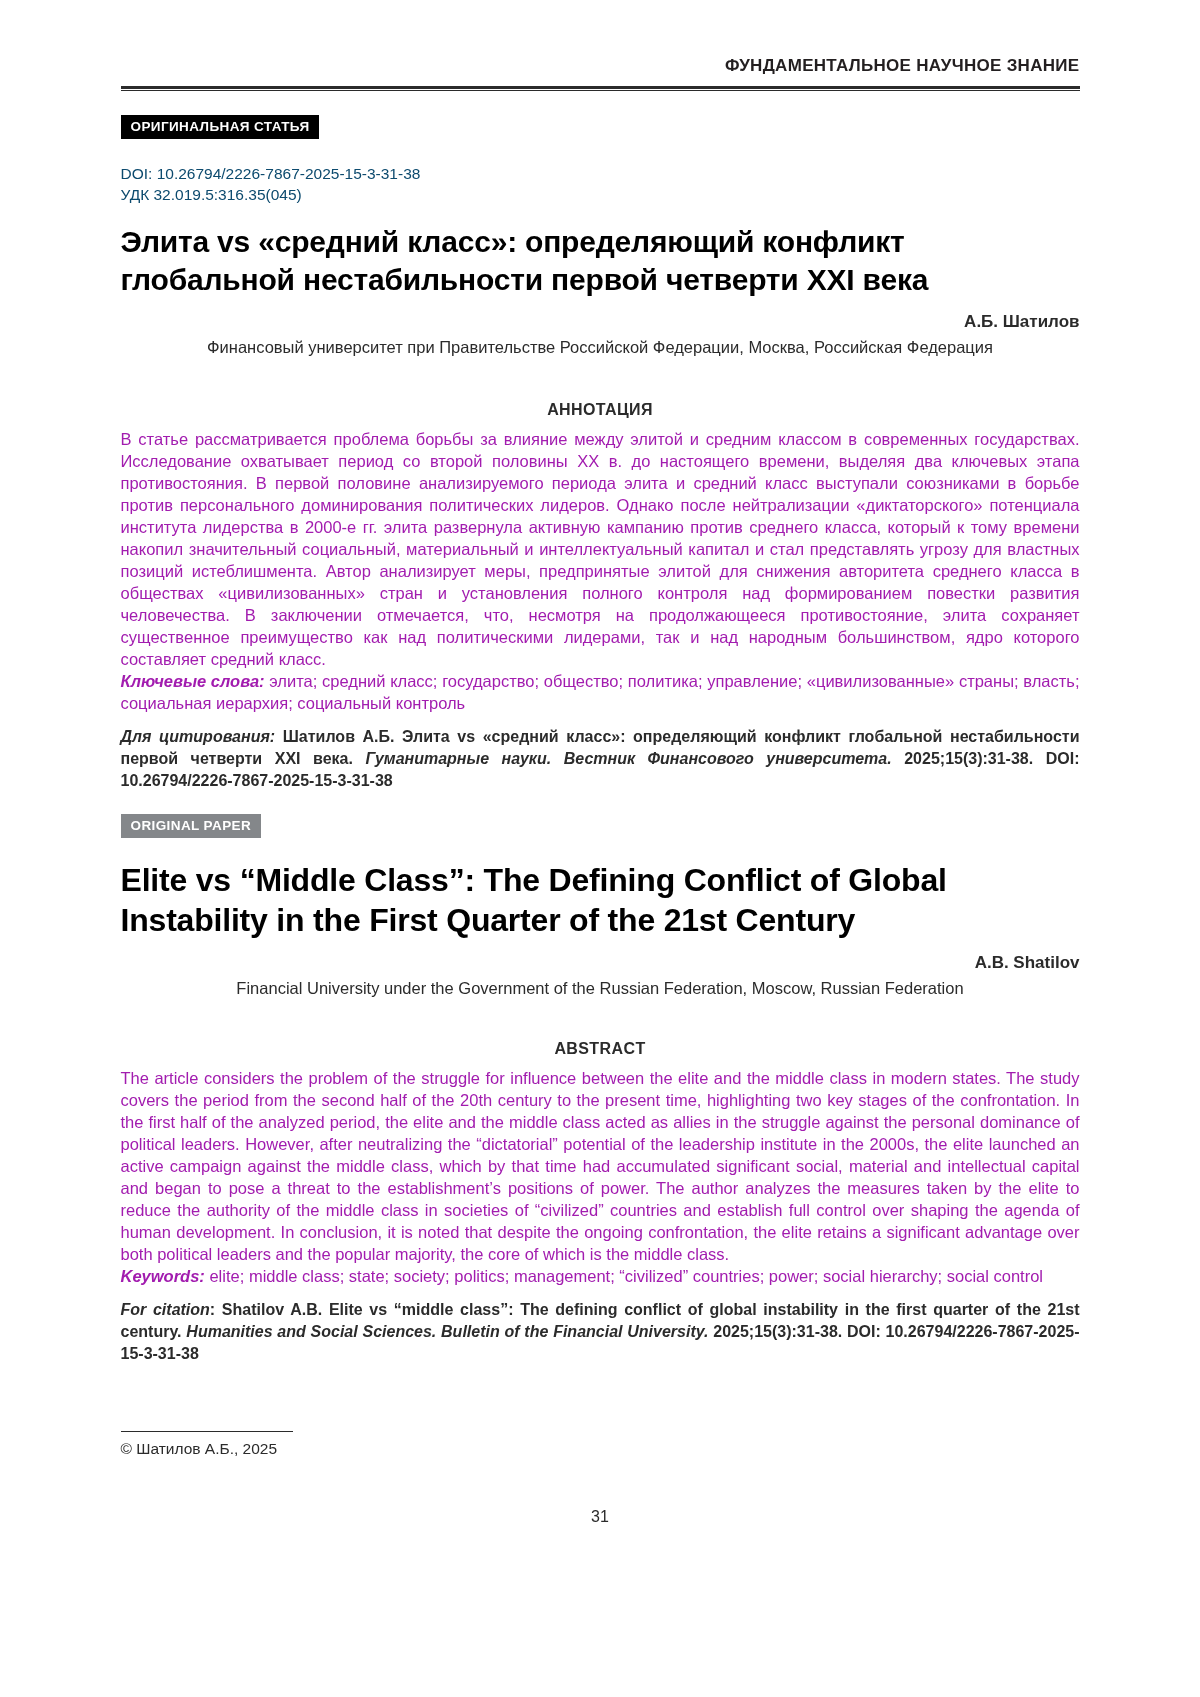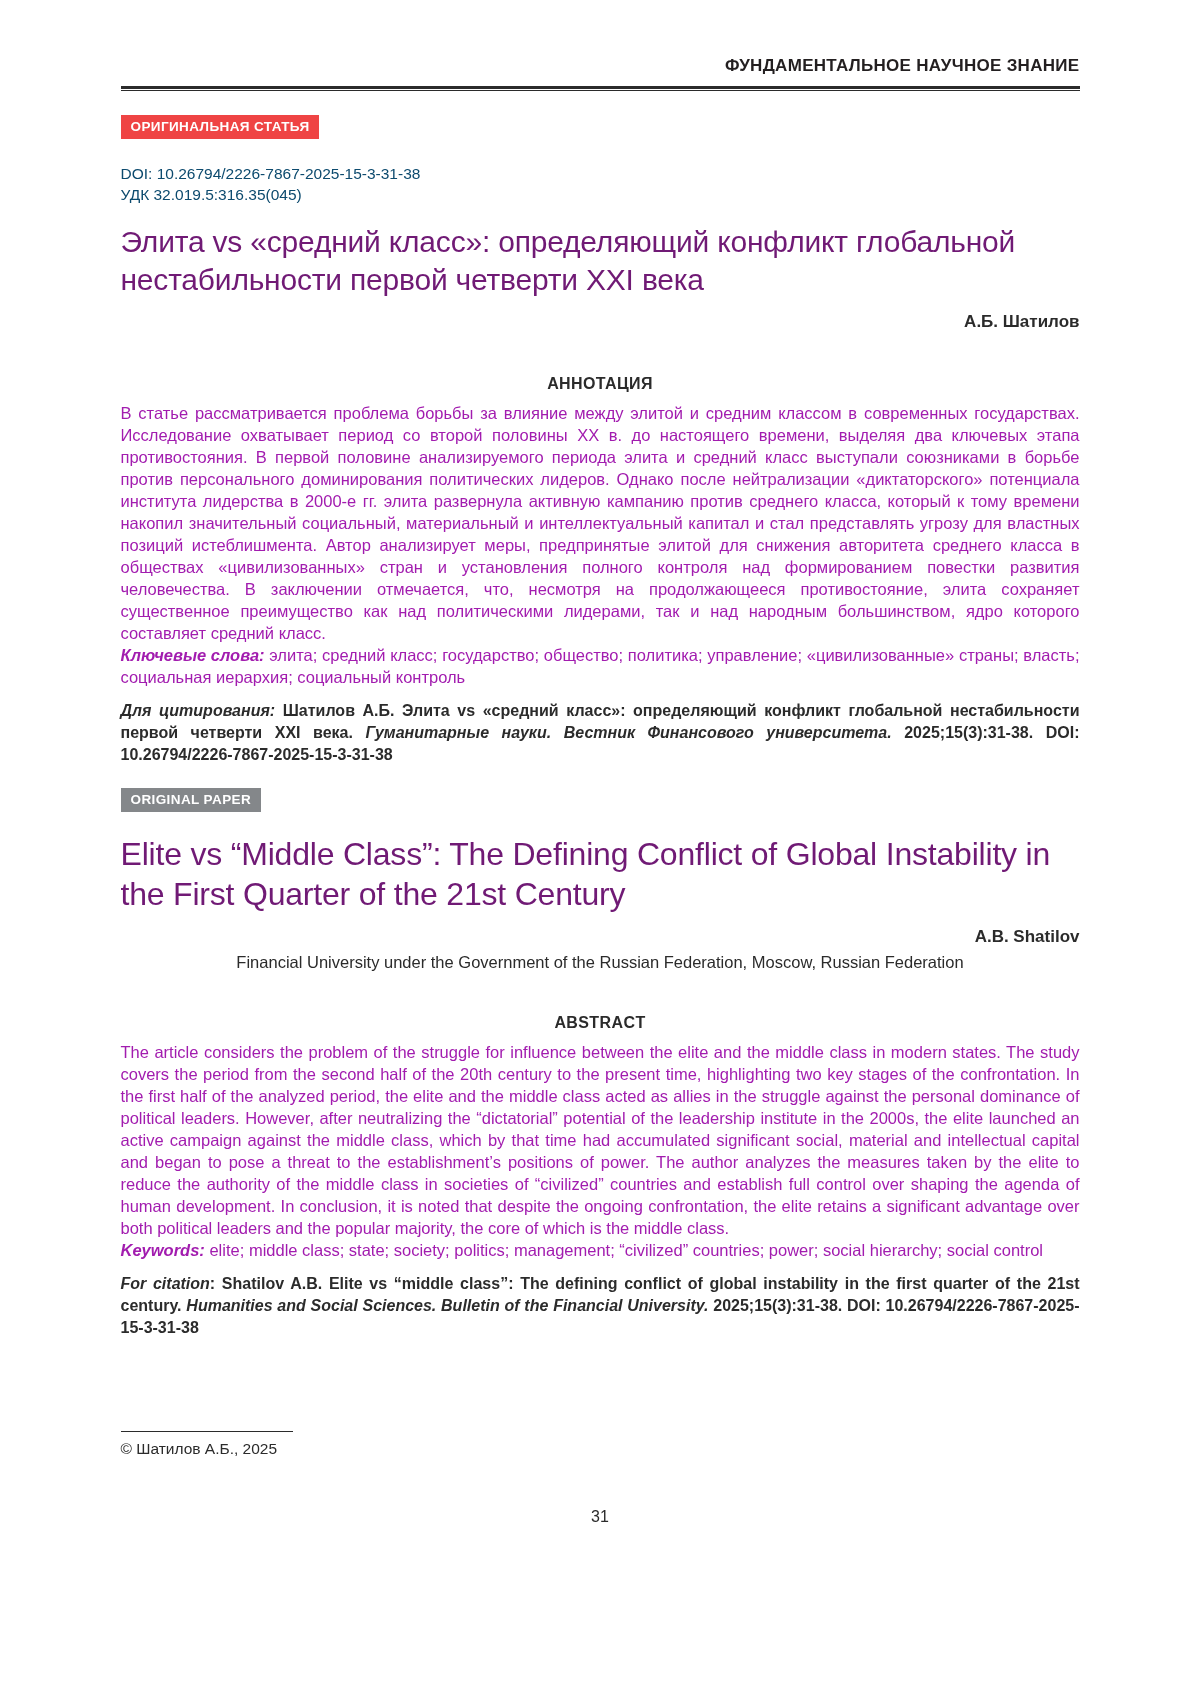--- a/index.html
+++ b/index.html
@@ -39,22 +39,22 @@
     background: #84878a;
     color: #ffffff;
     font-weight: 700;
     font-size: 13.5px;
     line-height: 15px;
     letter-spacing: 0.4px;
     padding: 4px 10px 5px;
   }
   .meta { margin-top: 24px; font-size: 15.5px; line-height: 21px; color: #0c4a6e; }
   .title {
-    font-weight: 400;
-    color: #701a75;
+    font-weight: 700;
+    color: #000000;
     letter-spacing: -0.2px;
   }
   .title-ru { margin-top: 18px; font-size: 30px; line-height: 38px; }
   .title-en { margin-top: 22px; font-size: 32px; line-height: 40px; }
   .author {
     margin-top: 12px;
     text-align: right;
     font-weight: 700;
     font-size: 17px;
     line-height: 21px;
@@ -99,31 +99,32 @@
 </style>
 </head>
 <body>
 
 <div class="page">
 
   <div class="journal-header">ФУНДАМЕНТАЛЬНОЕ НАУЧНОЕ ЗНАНИЕ</div>
   <div class="double-rule"></div>
 
   <div class="badge-row">
-    <span class="badge" style="background-color: #ef4444;">ОРИГИНАЛЬНАЯ СТАТЬЯ</span>
+    <span class="badge" style="background-color: #000000;">ОРИГИНАЛЬНАЯ СТАТЬЯ</span>
   </div>
 
   <div class="meta">
     <div>DOI: 10.26794/2226-7867-2025-15-3-31-38</div>
     <div>УДК 32.019.5:316.35(045)</div>
   </div>
 
   <div class="title title-ru">Элита vs «средний класс»: определяющий конфликт глобальной нестабильности первой четверти XXI века</div>
 
   <div class="author">А.Б. Шатилов</div>
+  <div class="affiliation">Финансовый университет при Правительстве Российской Федерации, Москва, Российская Федерация</div>
 
   <div class="section-heading">АННОТАЦИЯ</div>
   <p class="body-text">В статье рассматривается проблема борьбы за влияние между элитой и средним классом в современных государствах. Исследование охватывает период со второй половины XX в. до настоящего времени, выделяя два ключевых этапа противостояния. В первой половине анализируемого периода элита и средний класс выступали союзниками в борьбе против персонального доминирования политических лидеров. Однако после нейтрализации «диктаторского» потенциала института лидерства в 2000-е гг. элита развернула активную кампанию против среднего класса, который к тому времени накопил значительный социальный, материальный и интеллектуальный капитал и стал представлять угрозу для властных позиций истеблишмента. Автор анализирует меры, предпринятые элитой для снижения авторитета среднего класса в обществах «цивилизованных» стран и установления полного контроля над формированием повестки развития человечества. В заключении отмечается, что, несмотря на продолжающееся противостояние, элита сохраняет существенное преимущество как над политическими лидерами, так и над народным большинством, ядро которого составляет средний класс.</p>
 
   <p class="body-text keywords">
     <span class="bi">Ключевые слова:</span><span> элита; средний класс; государство; общество; политика; управление; «цивилизованные» страны; власть; социальная иерархия; социальный контроль</span>
   </p>
 
   <p class="citation">
     <span class="italic">Для цитирования:</span><span> Шатилов А.Б. Элита vs «средний класс»: определяющий конфликт глобальной нестабильности первой четверти XXI века. </span><span class="italic">Гуманитарные науки. Вестник Финансового университета.</span><span> 2025;15(3):31-38. DOI: 10.26794/2226-7867-2025-15-3-31-38</span>

